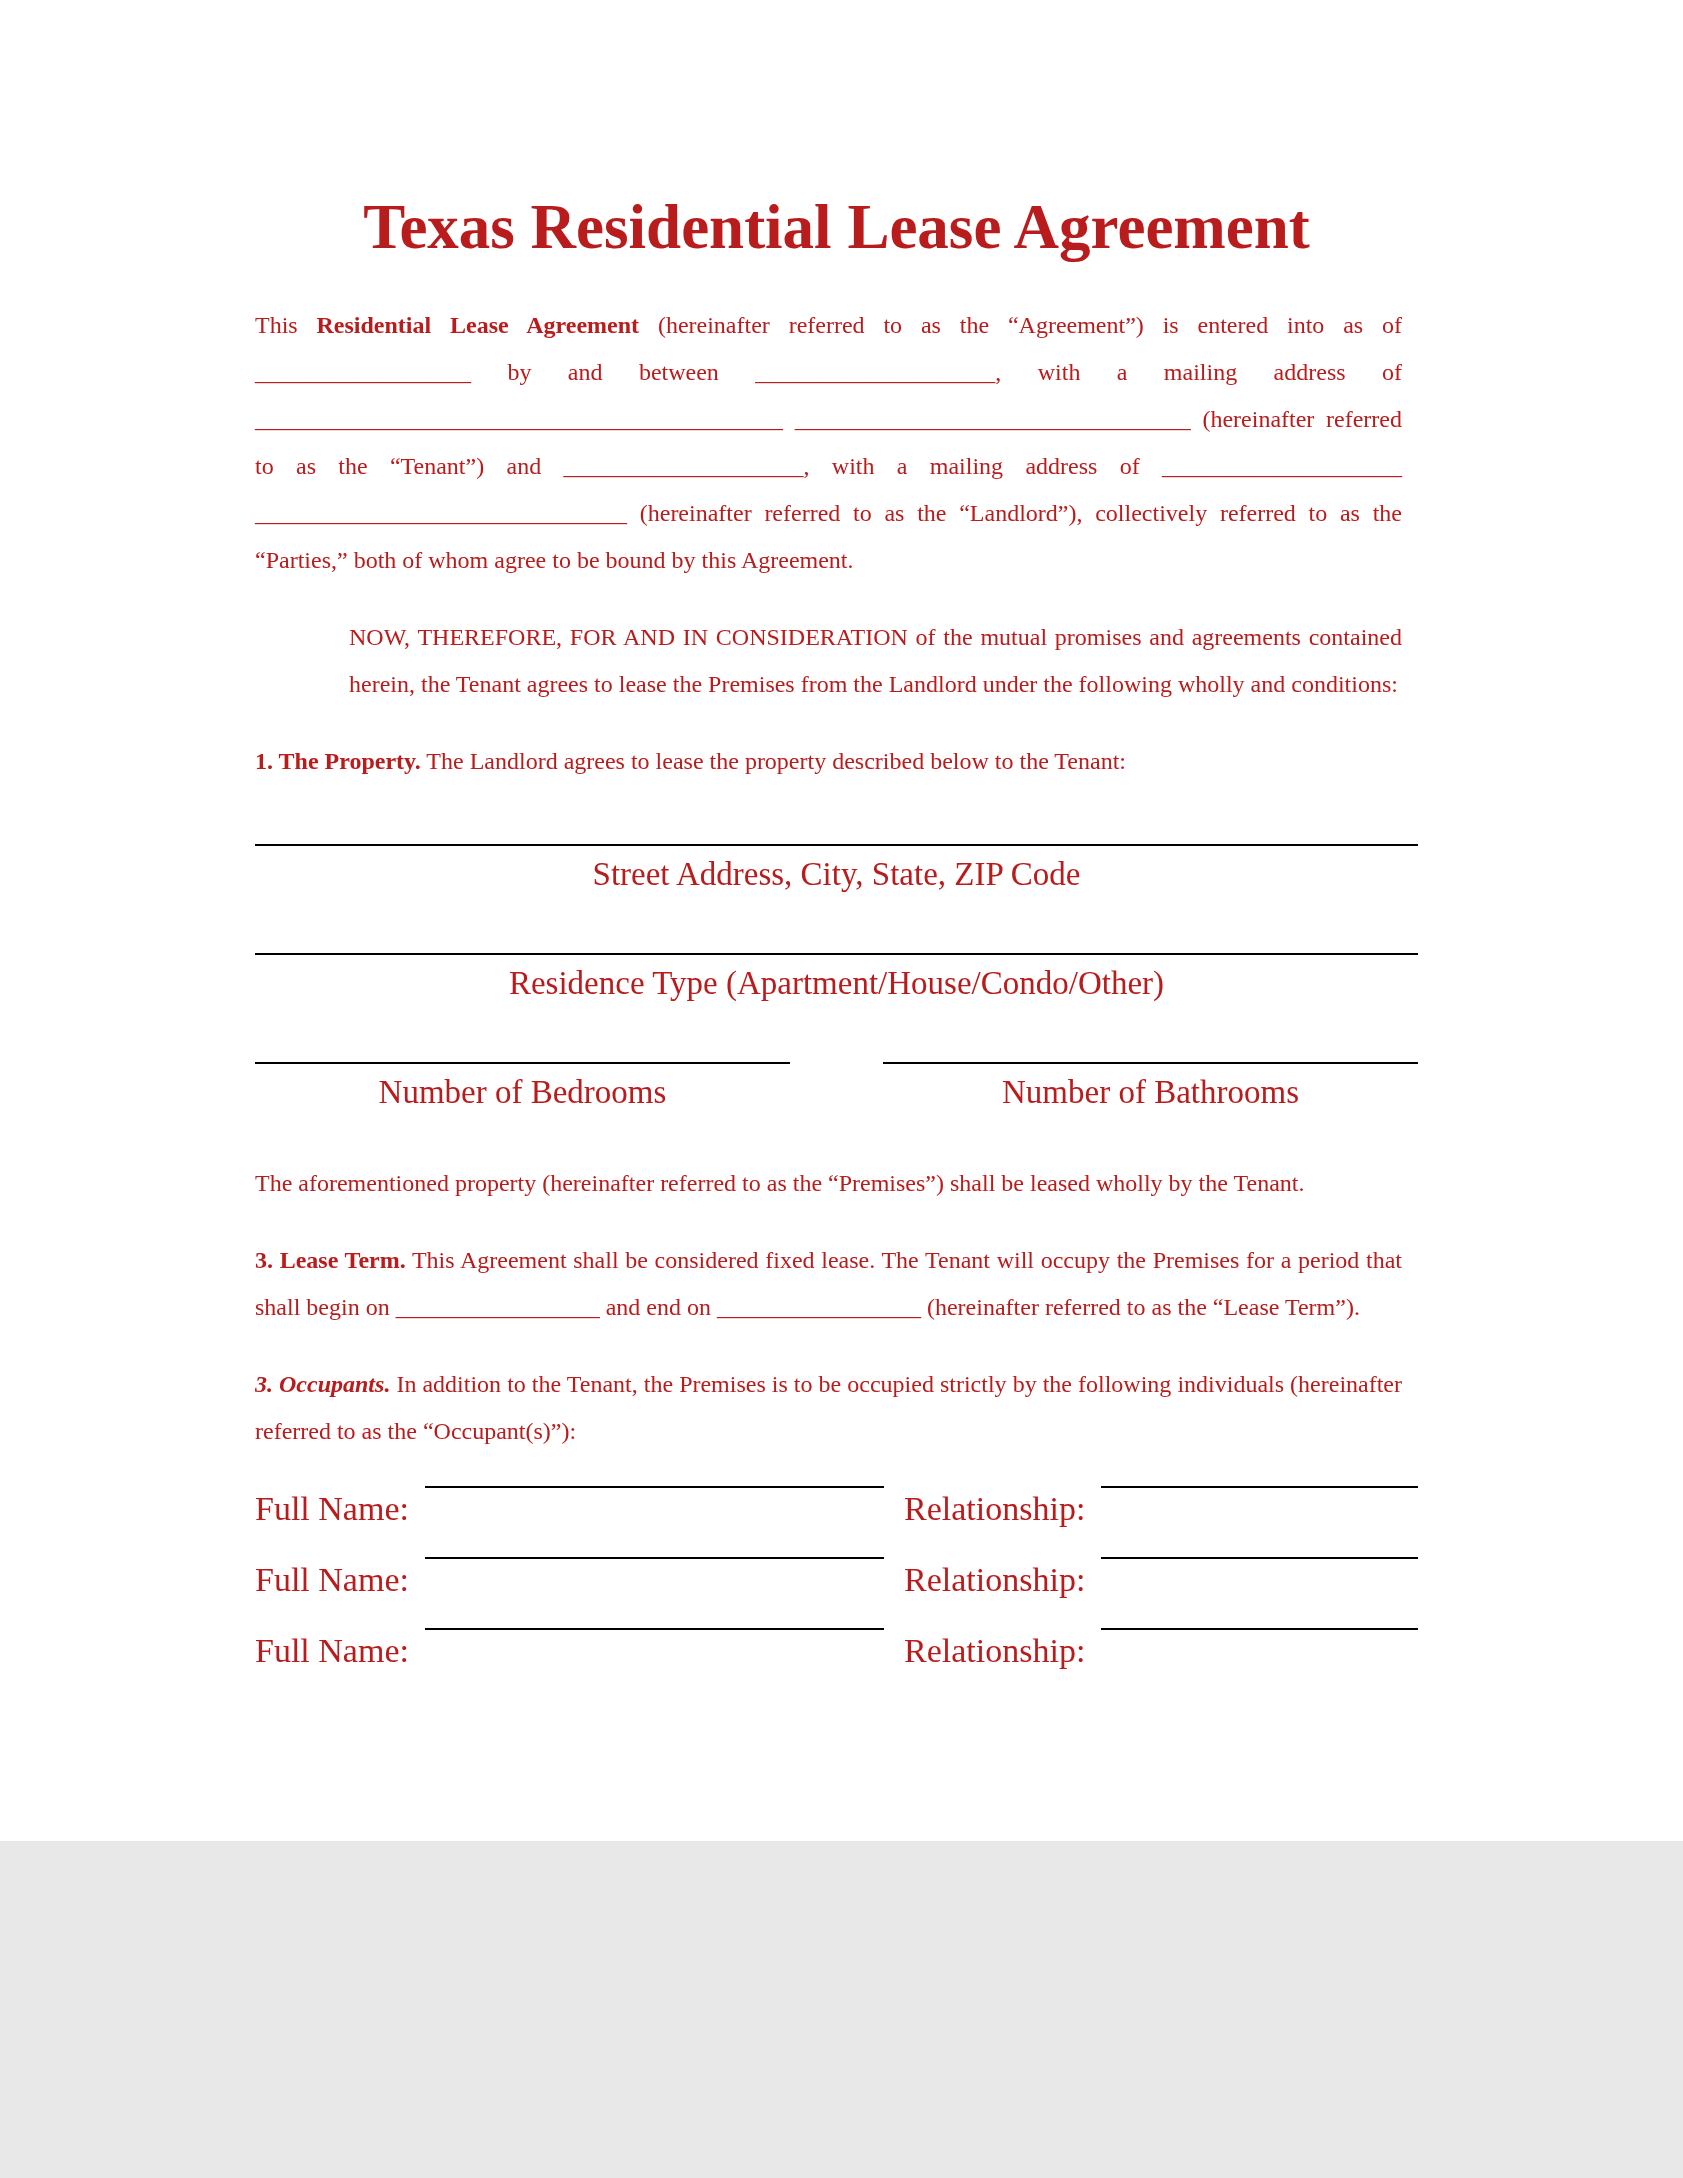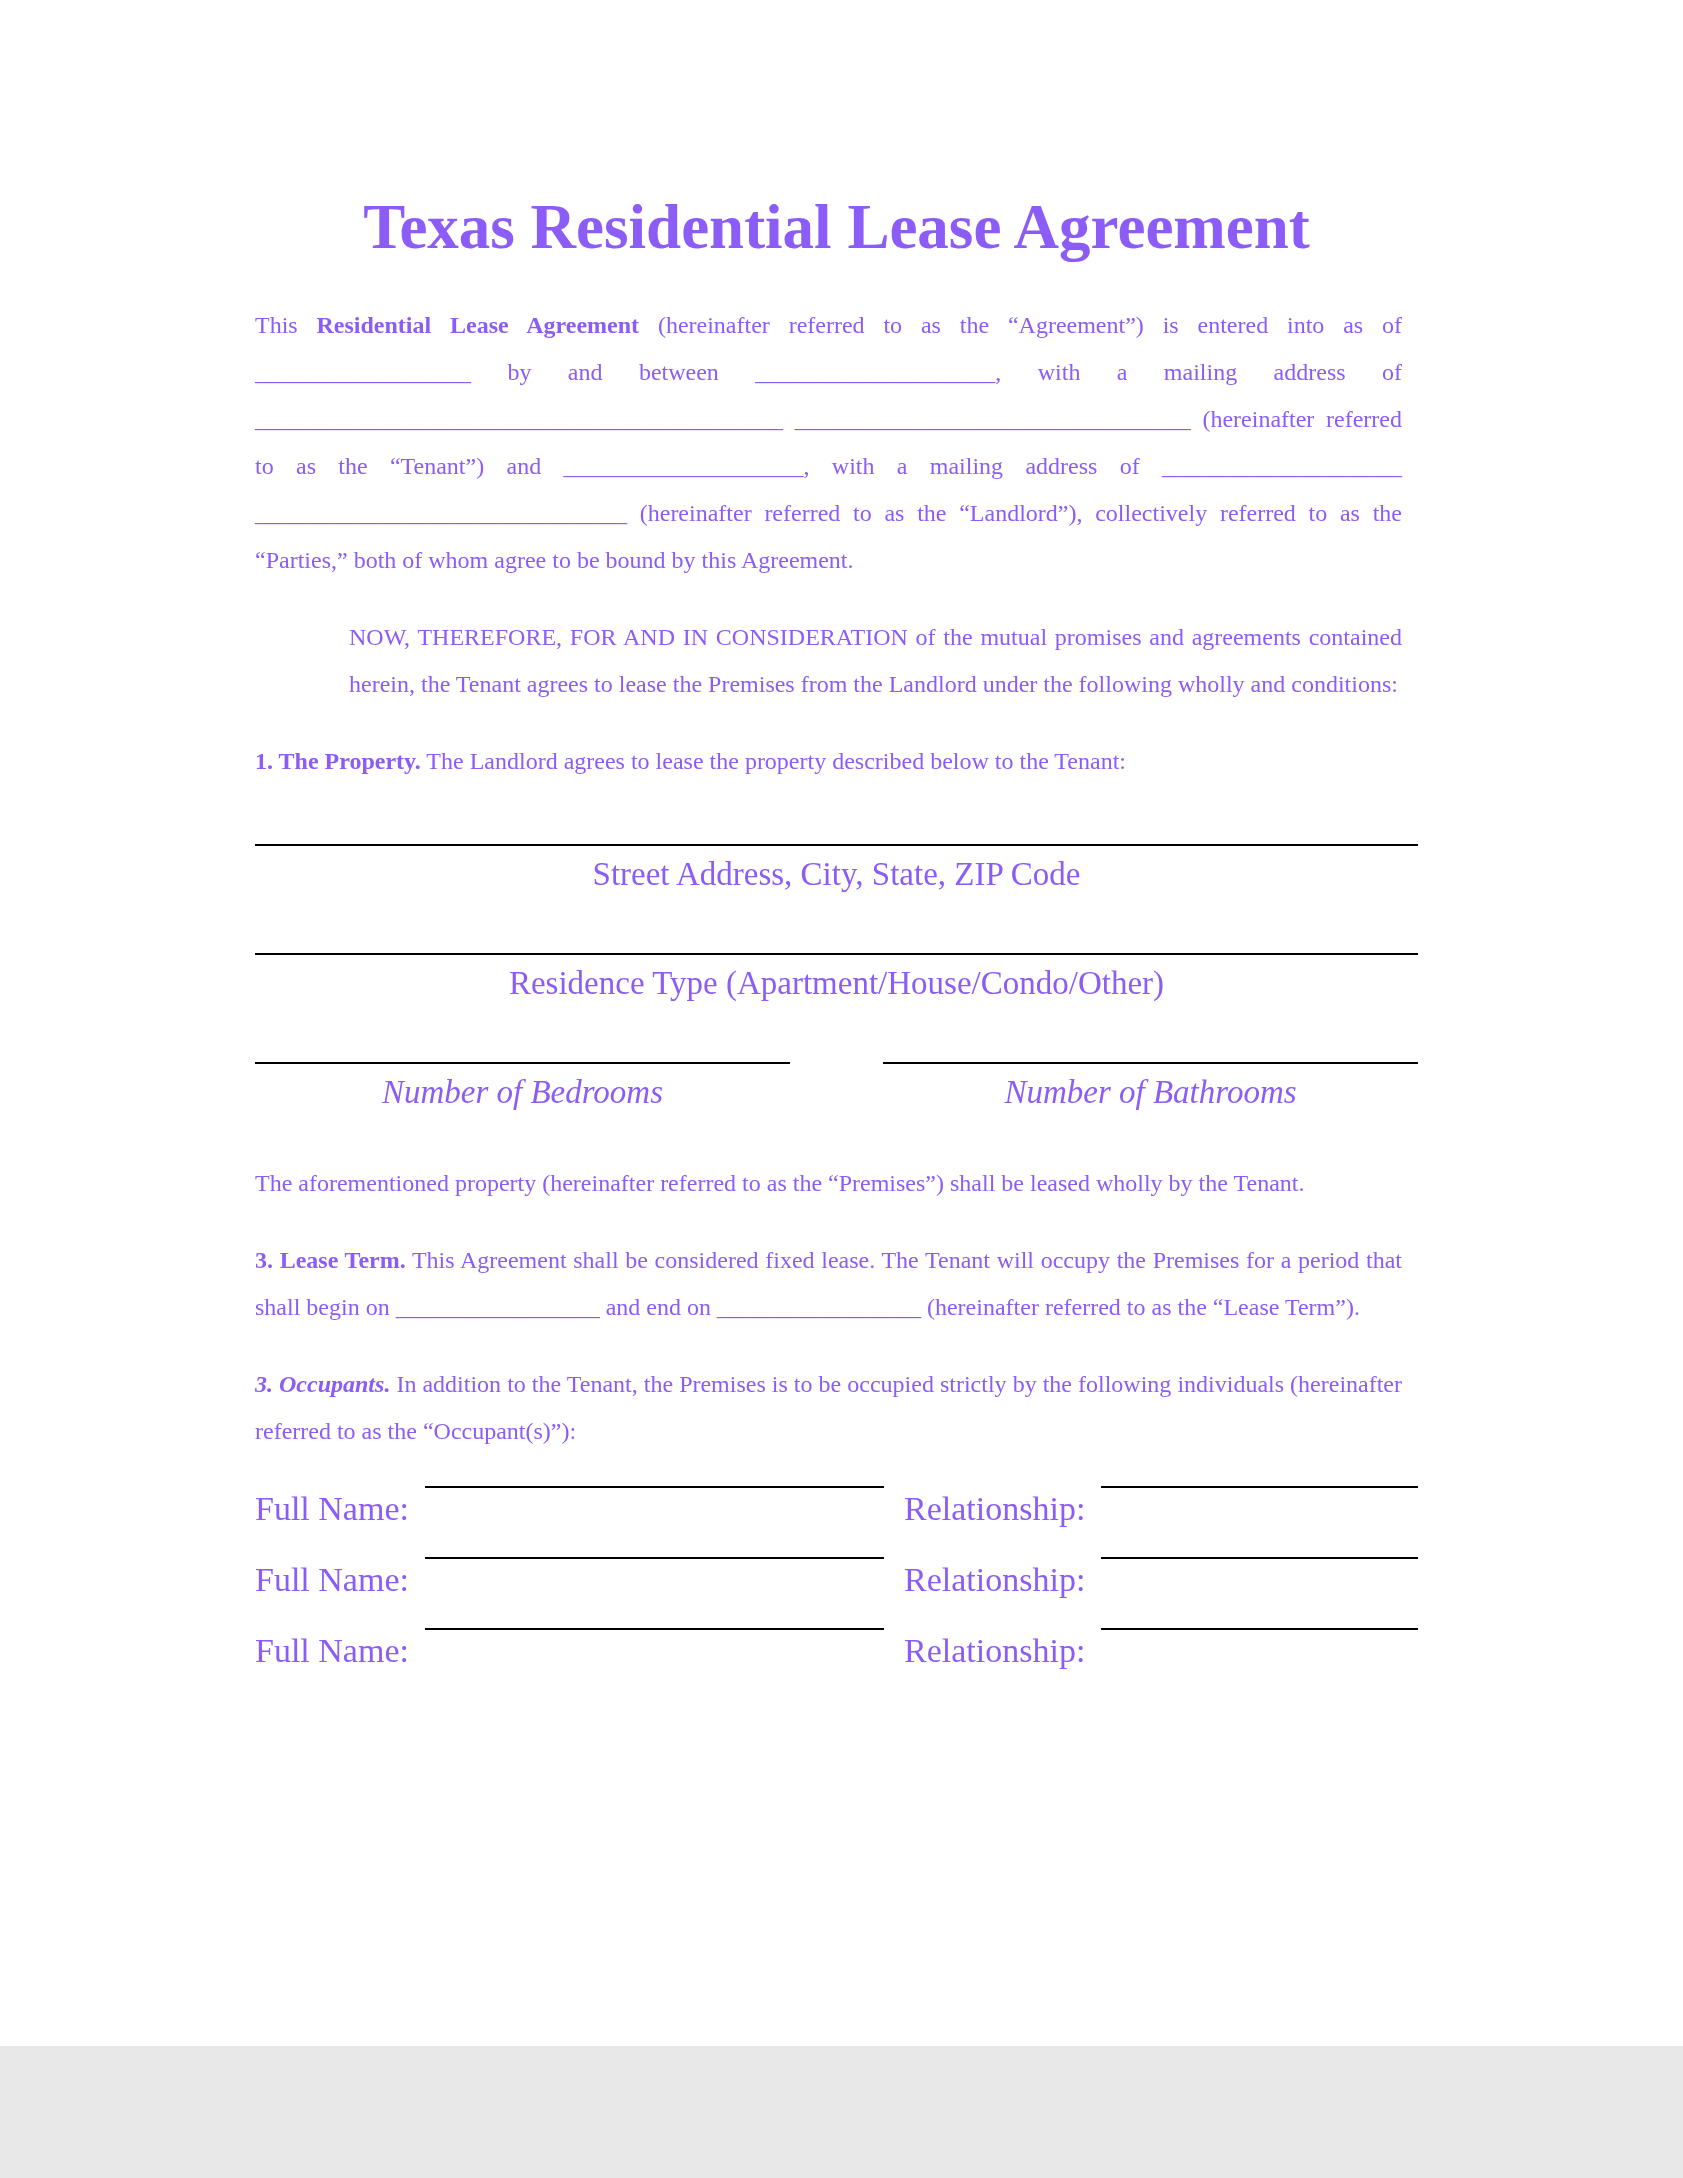--- a/index.html
+++ b/index.html
@@ -1,21 +1,21 @@
 <!DOCTYPE html>
 <html><head>
 <meta charset="utf-8">
 <style>
   html, body { margin: 0; padding: 0; background: #e8e8e8; }
   .page {
     width: 1683px;
-    height: 2046px;
+    height: 1841px;
     margin: 0 auto;
     background: #ffffff;
-    color: #8b5cf6;
+    color: #b91c1c;
     font-family: "Liberation Serif", "DejaVu Serif", serif;
     box-sizing: border-box;
     padding: 149px 265px 0 255px;
     overflow: hidden;
   }
   .title {
     font-size: 63px;
     font-weight: bold;
     text-align: center;
     margin: 44px 0 40px 0;
@@ -46,21 +46,20 @@
     font-size: 33px;
     line-height: 40px;
     text-align: center;
     margin-top: 8px;
   }
   .field-pair {
     display: flex;
     justify-content: space-between;
     margin-top: 57px;
     margin-bottom: 44px;
-    font-style: italic;
   }
   .field-half { width: 46%; }
   .note-para { margin-top: 48px; }
   .occupant-row {
     display: flex;
     font-size: 34px;
     line-height: 47px;
     margin-top: 24px;
   }
   .occ-label { white-space: nowrap; padding-right: 16px; }

